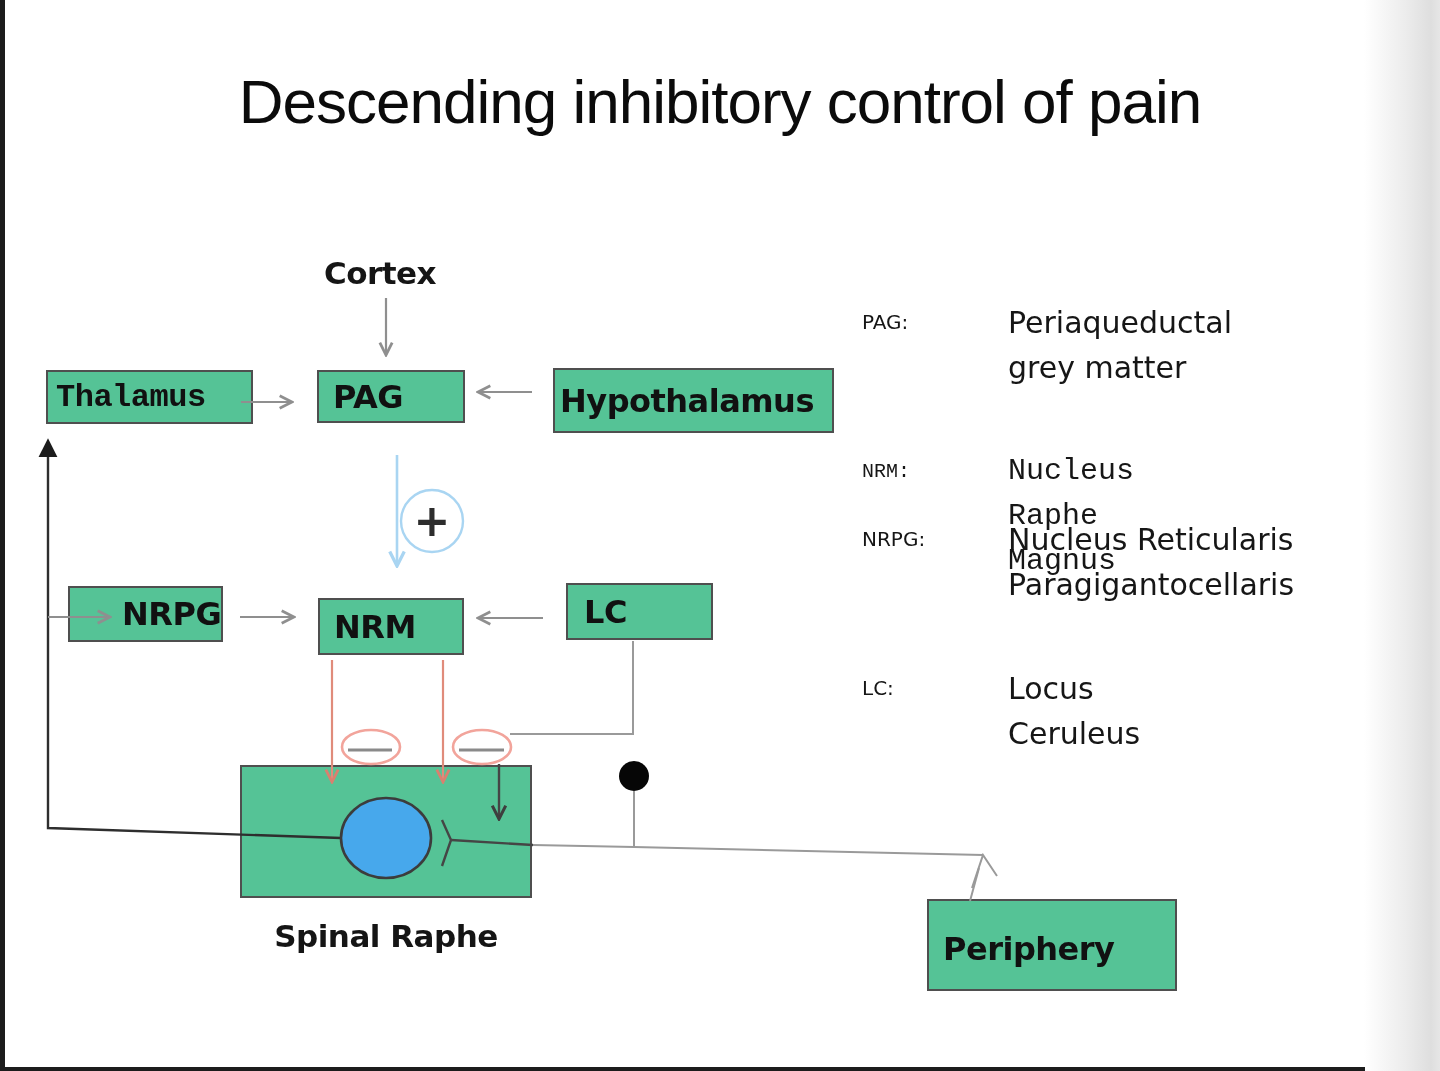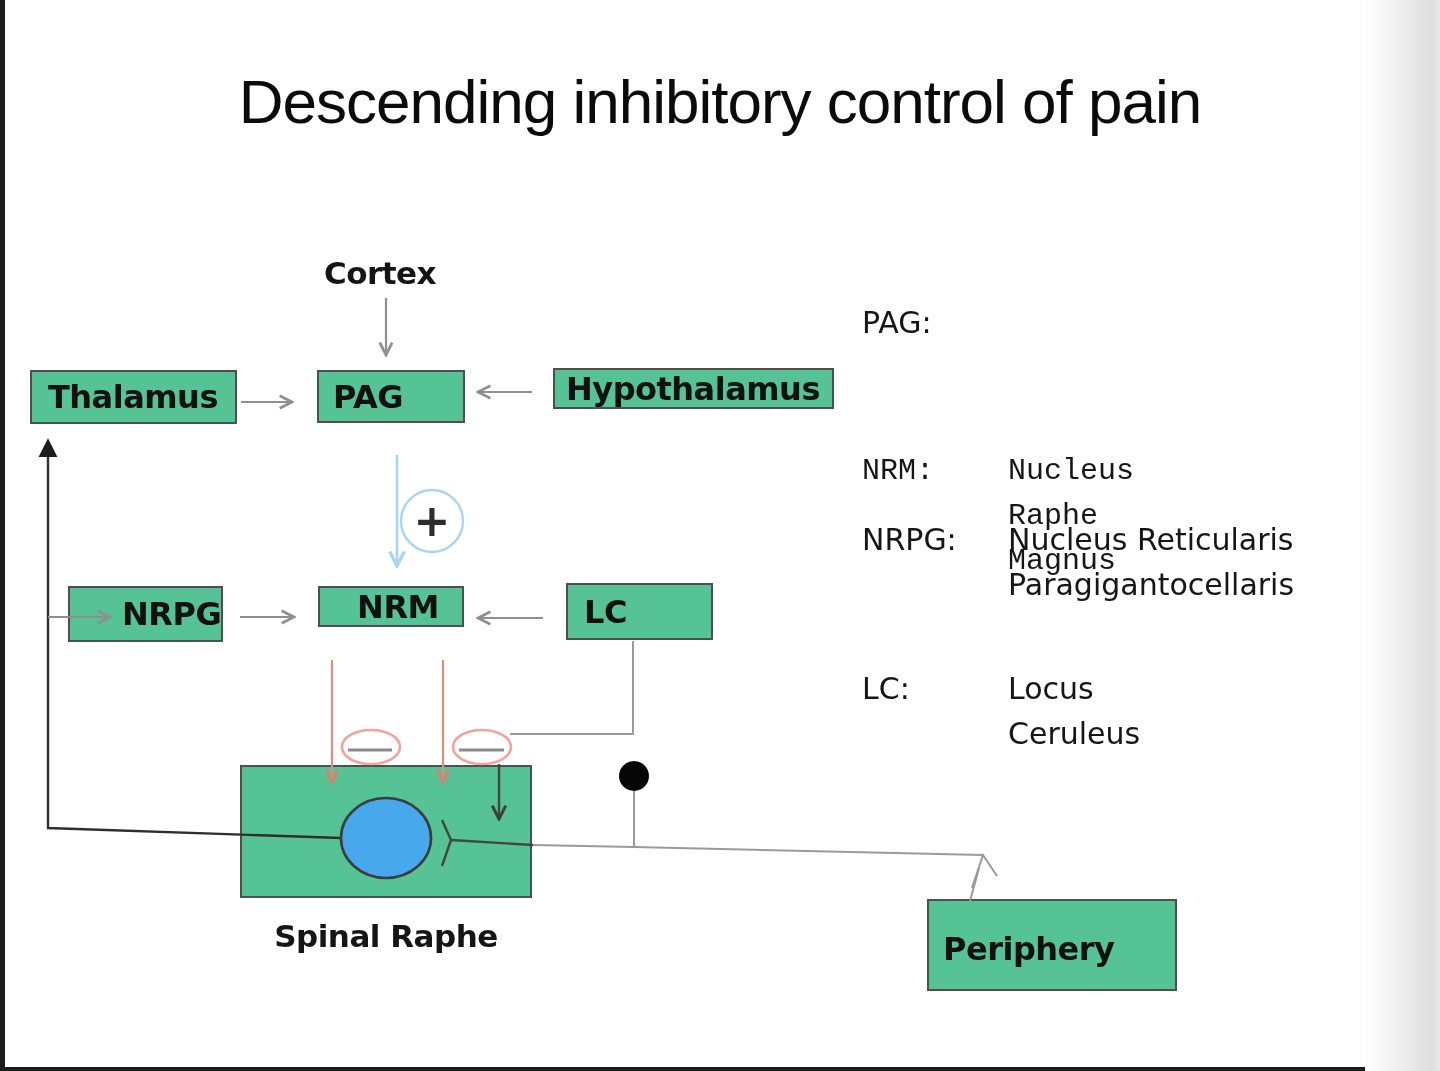--- a/index.html
+++ b/index.html
@@ -19,43 +19,43 @@
     color:#0b0b0b;letter-spacing:-1px;
   }
   .gbox{
     position:absolute;z-index:1;
     background:var(--box-fill,#55C396);
     border:2px solid var(--box-border,#4f4f4f);
     box-sizing:border-box;
     display:flex;align-items:center;
     font-size:32px;font-weight:700;color:#111;letter-spacing:-0.5px;
   }
-  .box-thalamus{left:30px;top:370px;width:207px;height:54px;padding-left:16px;}
+  .box-thalamus{left:46px;top:370px;width:207px;height:54px;padding-left:8px;font-family:Liberation Mono, monospace;}
   .box-pag{left:317px;top:370px;width:148px;height:53px;padding-left:14px;}
-  .box-hypothalamus{left:553px;top:368px;width:281px;height:41px;padding-left:11px;}
+  .box-hypothalamus{left:553px;top:368px;width:281px;height:65px;padding-left:5px;}
   .box-nrpg{left:68px;top:586px;width:155px;height:56px;padding-left:52px;}
-  .box-nrm{left:318px;top:586px;width:146px;height:41px;padding-left:14px;justify-content:center;}
+  .box-nrm{left:318px;top:598px;width:146px;height:57px;padding-left:14px;}
   .box-lc{left:566px;top:583px;width:147px;height:57px;padding-left:16px;}
   .box-spinal{left:240px;top:765px;width:292px;height:133px;}
   .box-periphery{left:927px;top:899px;width:250px;height:92px;align-items:center;padding:8px 0 0 14px;}
   .free-label{
     position:absolute;z-index:3;color:#151515;
     font-size:31px;font-weight:600;letter-spacing:-0.5px;
   }
   .label-cortex{left:318px;top:255px;width:124px;text-align:center;}
   .label-spinal{left:240px;top:918px;width:292px;text-align:center;}
   .plus-symbol{
     position:absolute;left:412px;top:496px;width:40px;height:50px;z-index:3;
     text-align:center;font-size:44px;font-weight:700;color:#2d2d2d;line-height:50px;
   }
   .legend{position:absolute;left:0;top:0;z-index:3;}
   .legend-row{position:absolute;left:862px;display:flex;align-items:flex-start;}
   .legend-row .term{
     display:inline-block;min-width:146px;
-    font-size:30px;font-weight:400;color:#161616;line-height:45px;white-space:nowrap;
+    font-size:20px;font-weight:400;color:#161616;line-height:45px;white-space:nowrap;
   }
   .legend-row .def{
     font-size:30px;font-weight:400;color:#161616;line-height:45px;
     white-space:pre-line;
   }
   .lg-row-0{top:300px;}
   .lg-row-1{top:449px;font-family:Liberation Mono, monospace;}
   .lg-row-2{top:517px;}
   .lg-row-3{top:646px;margin-top:20px;}
   svg.connectors{position:absolute;left:0;top:0;z-index:2;pointer-events:none;}
@@ -164,20 +164,22 @@
     <circle cx="634" cy="776" r="15" class="dot"></circle>
     <line x1="634" y1="791" x2="634" y2="847" class="ln-gray-light"></line>
 
     <path d="M972,888 L983,855 L997,876" class="ln-gray-light"></path>
     <line x1="979" y1="868" x2="970" y2="901" class="ln-gray-light"></line>
   </svg>
 
   <div class="legend">
     <div class="legend-row lg-row-0">
       <span class="term">PAG:</span>
+      <span class="def">Periaqueductal
+grey matter</span>
     </div>
     <div class="legend-row lg-row-1">
       <span class="term">NRM:</span>
       <span class="def">Nucleus Raphe Magnus</span>
     </div>
     <div class="legend-row lg-row-2">
       <span class="term">NRPG:</span>
       <span class="def">Nucleus Reticularis
 Paragigantocellaris</span>
     </div>

